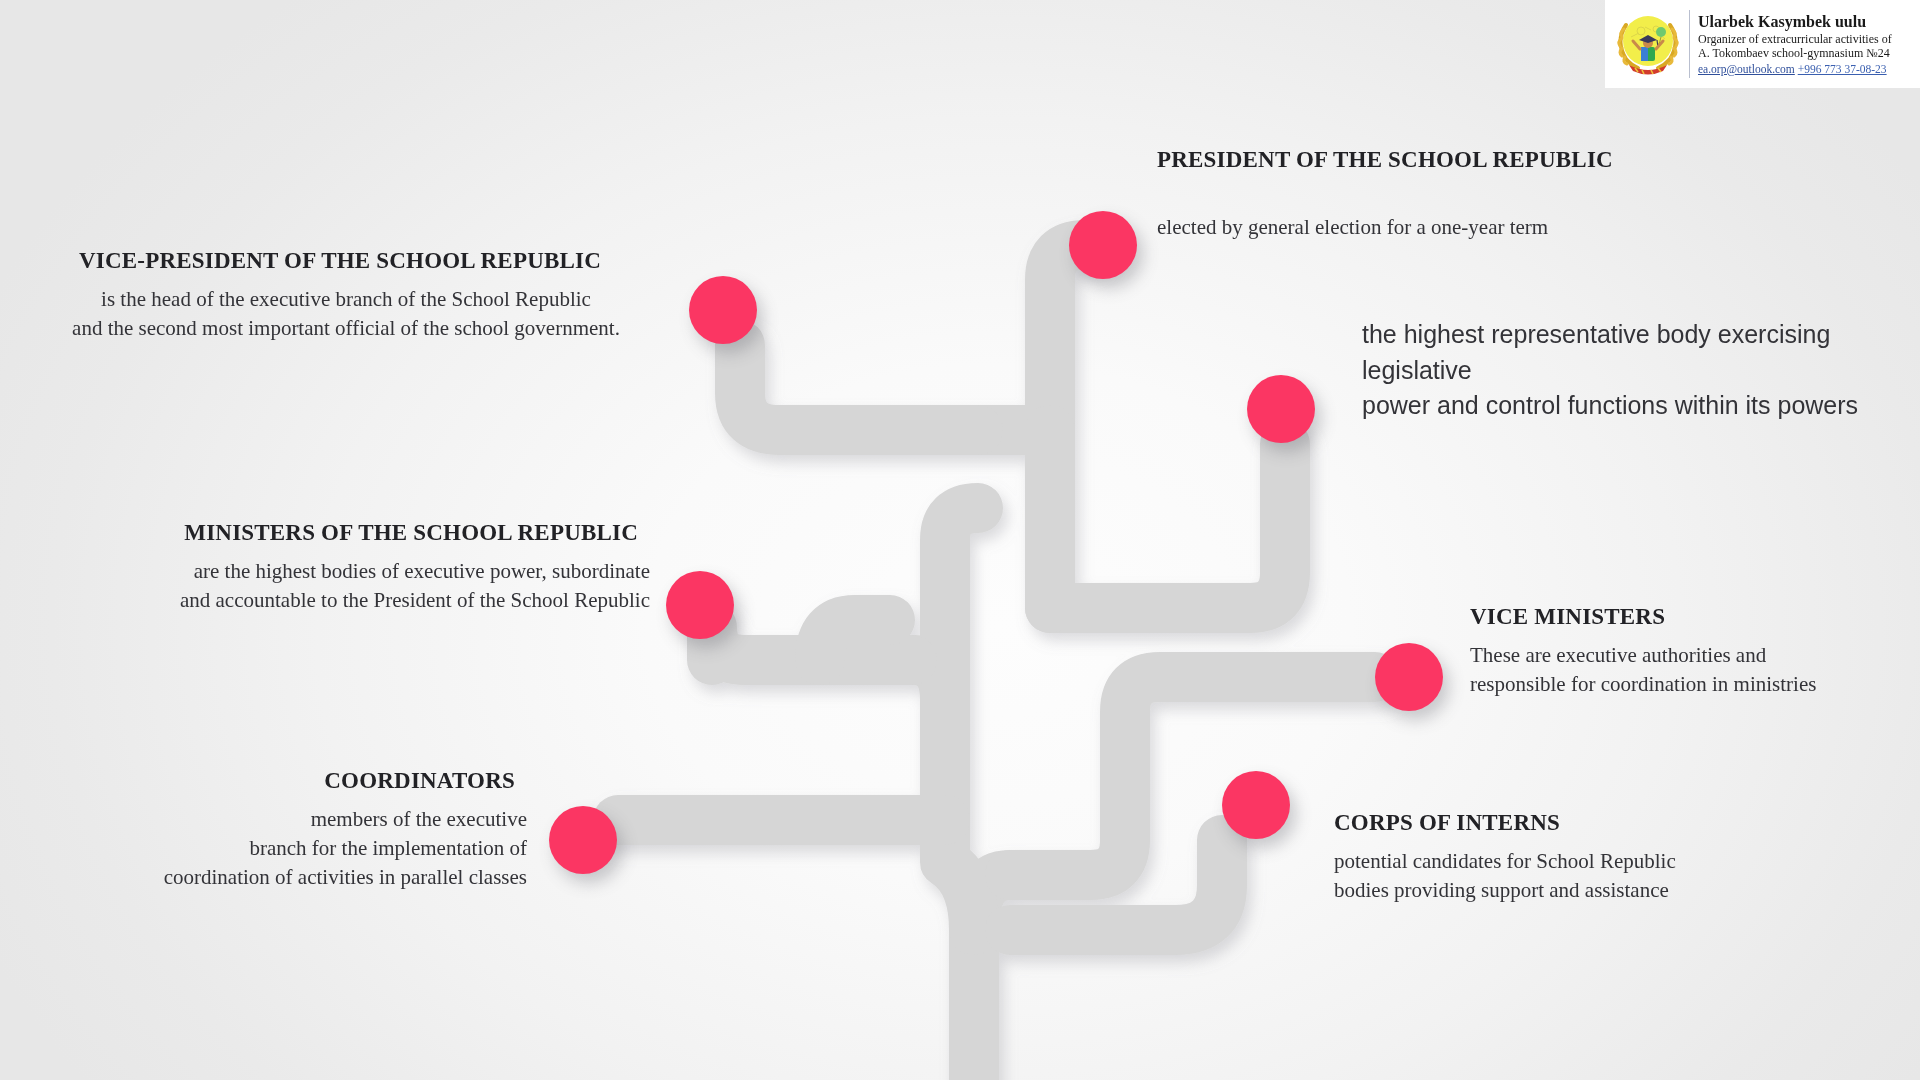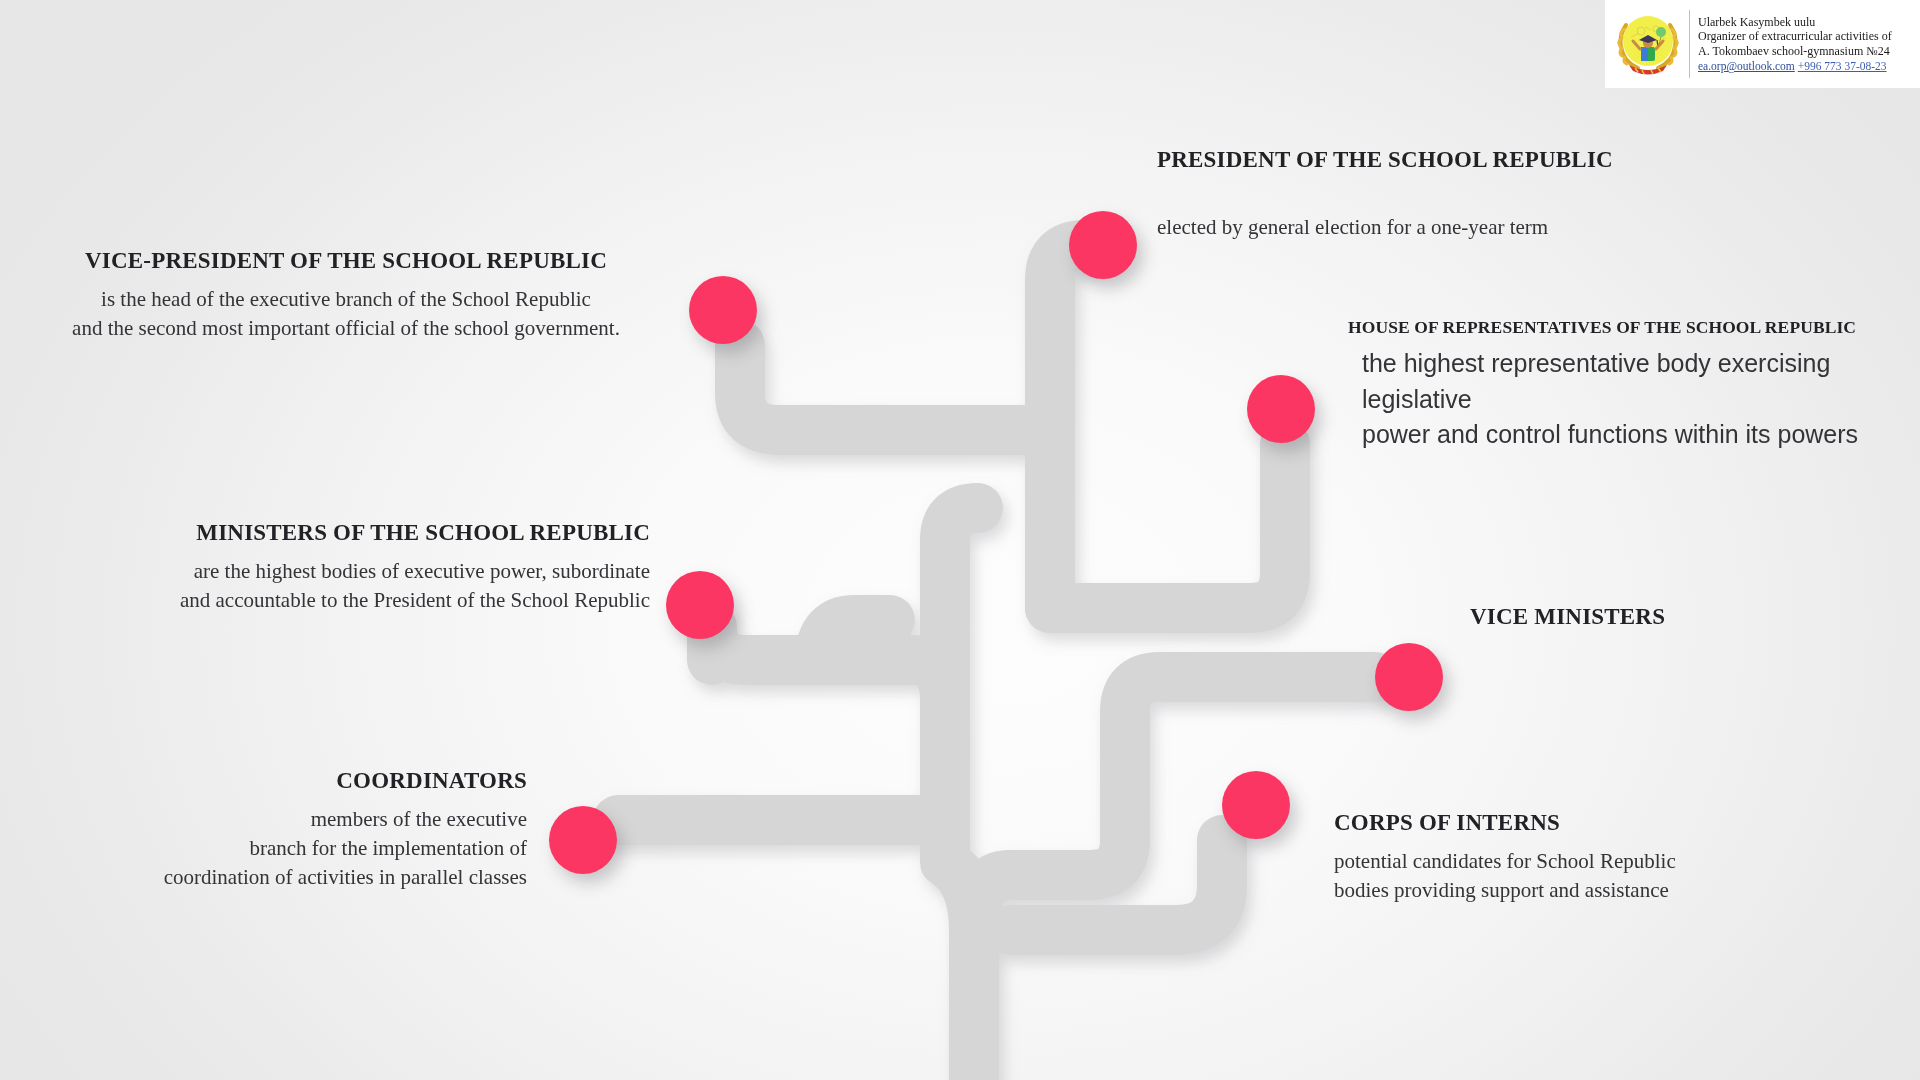--- a/index.html
+++ b/index.html
@@ -44,21 +44,21 @@
   .block {
     position: absolute;
     color: #2b2b2b;
   }
   .block .title {
     font-family: "Liberation Serif", "DejaVu Serif", serif;
     font-weight: bold;
     font-size: 23px;
     letter-spacing: 0.2px;
     color: #222226;
-    margin: 0 0 11px 0;
+    margin: 0 12px 11px 0;
     line-height: 1.15;
   }
   .block .title.small {
     font-size: 17.5px;
     letter-spacing: 0.1px;
     margin-bottom: 9px;
   }
   .block .body {
     font-size: 21px;
     line-height: 1.36;
@@ -110,22 +110,22 @@
     flex: 0 0 1px;
   }
   #sig-text {
     flex: 1 1 auto;
     font-family: "Liberation Serif", "DejaVu Serif", serif;
     color: #1a1a1a;
     line-height: 1.22;
     overflow: hidden;
   }
   #sig-text .name {
-    font-weight: normal;
-    font-size: 12px;
+    font-weight: bold;
+    font-size: 16px;
     white-space: nowrap;
   }
   #sig-text .role {
     font-size: 12px;
     white-space: nowrap;
   }
   #sig-contact {
     font-size: 11.5px;
     white-space: nowrap;
     margin-top: 1px;
@@ -191,21 +191,20 @@
 
   <div class="block align-left" id="blk-president">
     <div class="title">PRESIDENT OF THE SCHOOL REPUBLIC</div>
     <p class="body">
       <br>
       <span>elected by general election for a one-year term</span>
     </p>
   </div>
 
   <div class="block align-left" id="blk-house">
-    <div class="title small">HOUSE OF REPRESENTATIVES OF THE SCHOOL REPUBLIC</div>
     <p class="body sans">
       <span>the highest representative body exercising legislative</span><br>
       <span>power and control functions within its powers</span>
     </p>
   </div>
 
   <div class="block align-right" id="blk-vicepres">
     <div class="title">VICE-PRESIDENT OF THE SCHOOL REPUBLIC</div>
     <p class="body">
       <span>is the head of the executive branch of the School Republic</span><br>
@@ -225,20 +224,24 @@
   <div class="block align-right" id="blk-ministers">
     <div class="title">MINISTERS OF THE SCHOOL REPUBLIC</div>
     <p class="body">
       <span>are the highest bodies of executive power, subordinate</span><br>
       <span>and accountable to the President of the School Republic</span>
     </p>
   </div>
 
   <div class="block align-left" id="blk-viceminis">
     <div class="title">VICE MINISTERS</div>
+    <p class="body">
+      <span>These are executive authorities and</span><br>
+      <span>responsible for coordination in ministries</span>
+    </p>
   </div>
 
   <div class="block align-left" id="blk-interns">
     <div class="title">CORPS OF INTERNS</div>
     <p class="body">
       <span>potential candidates for School Republic</span><br>
       <span>bodies providing support and assistance</span>
     </p>
   </div>
 

